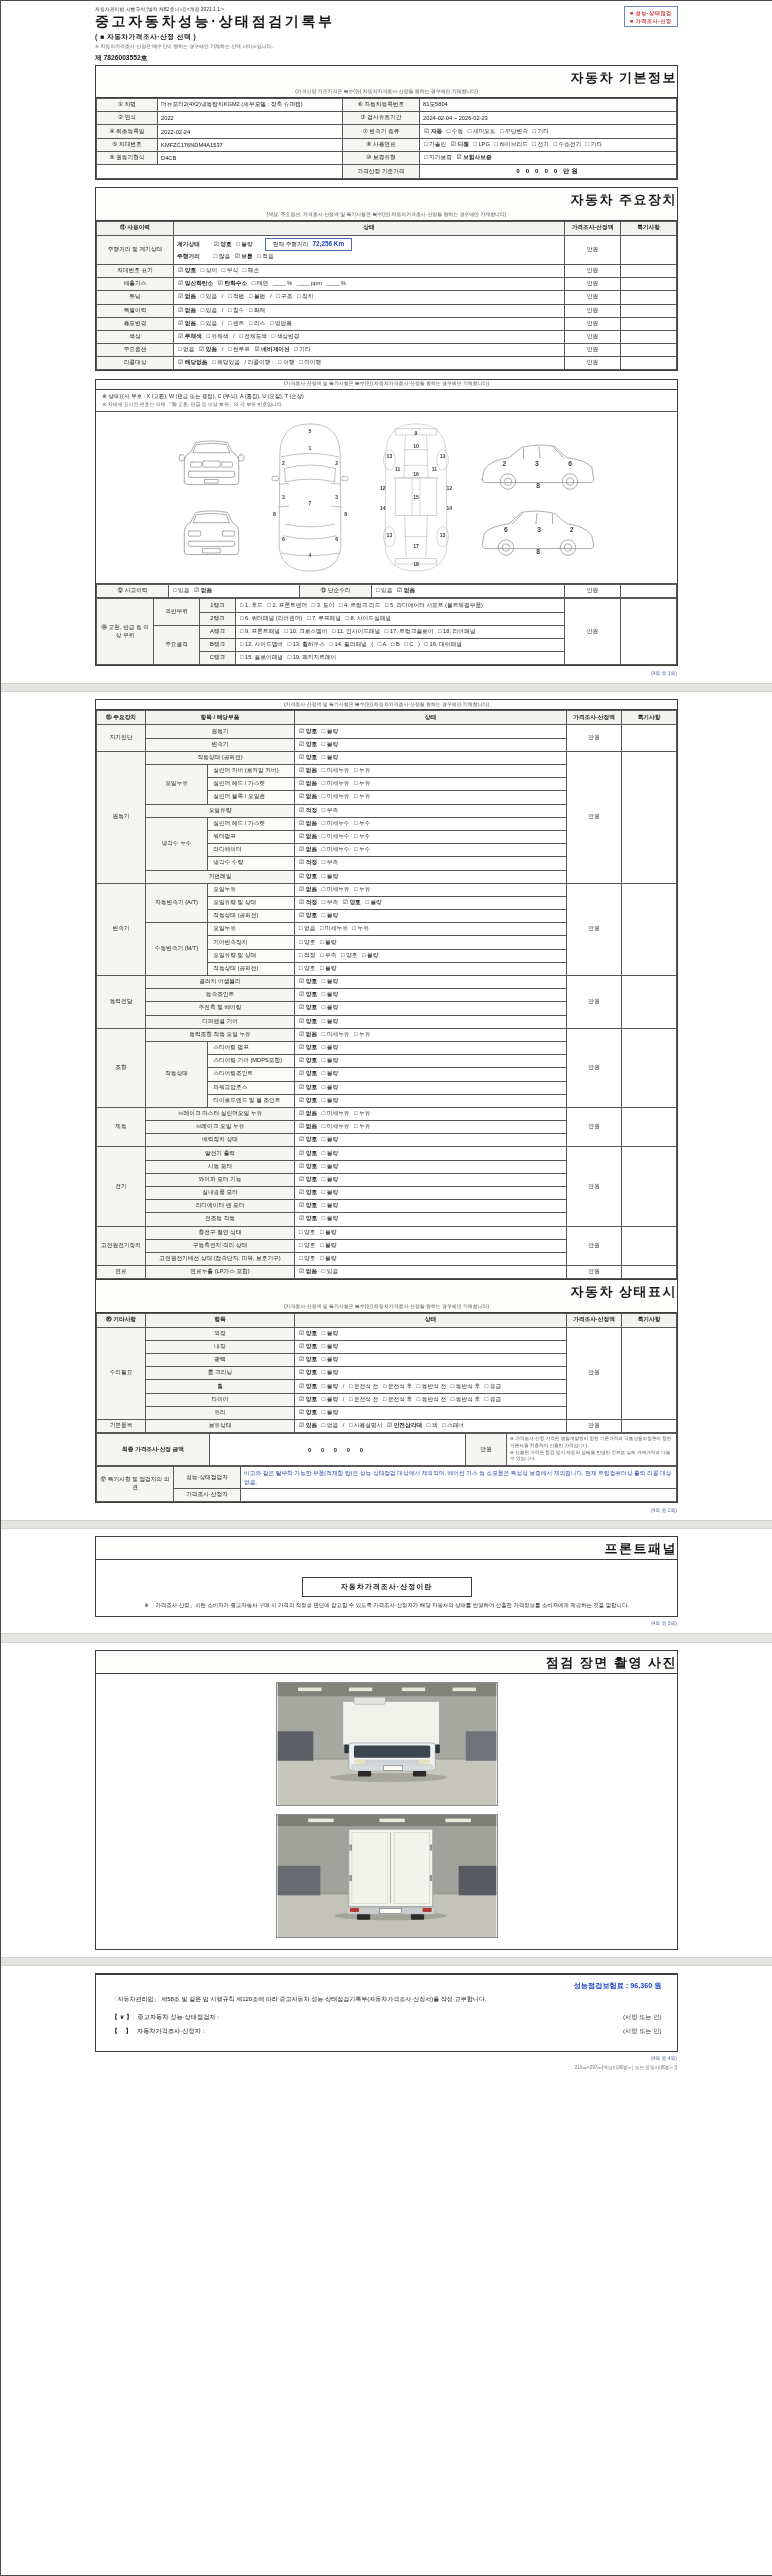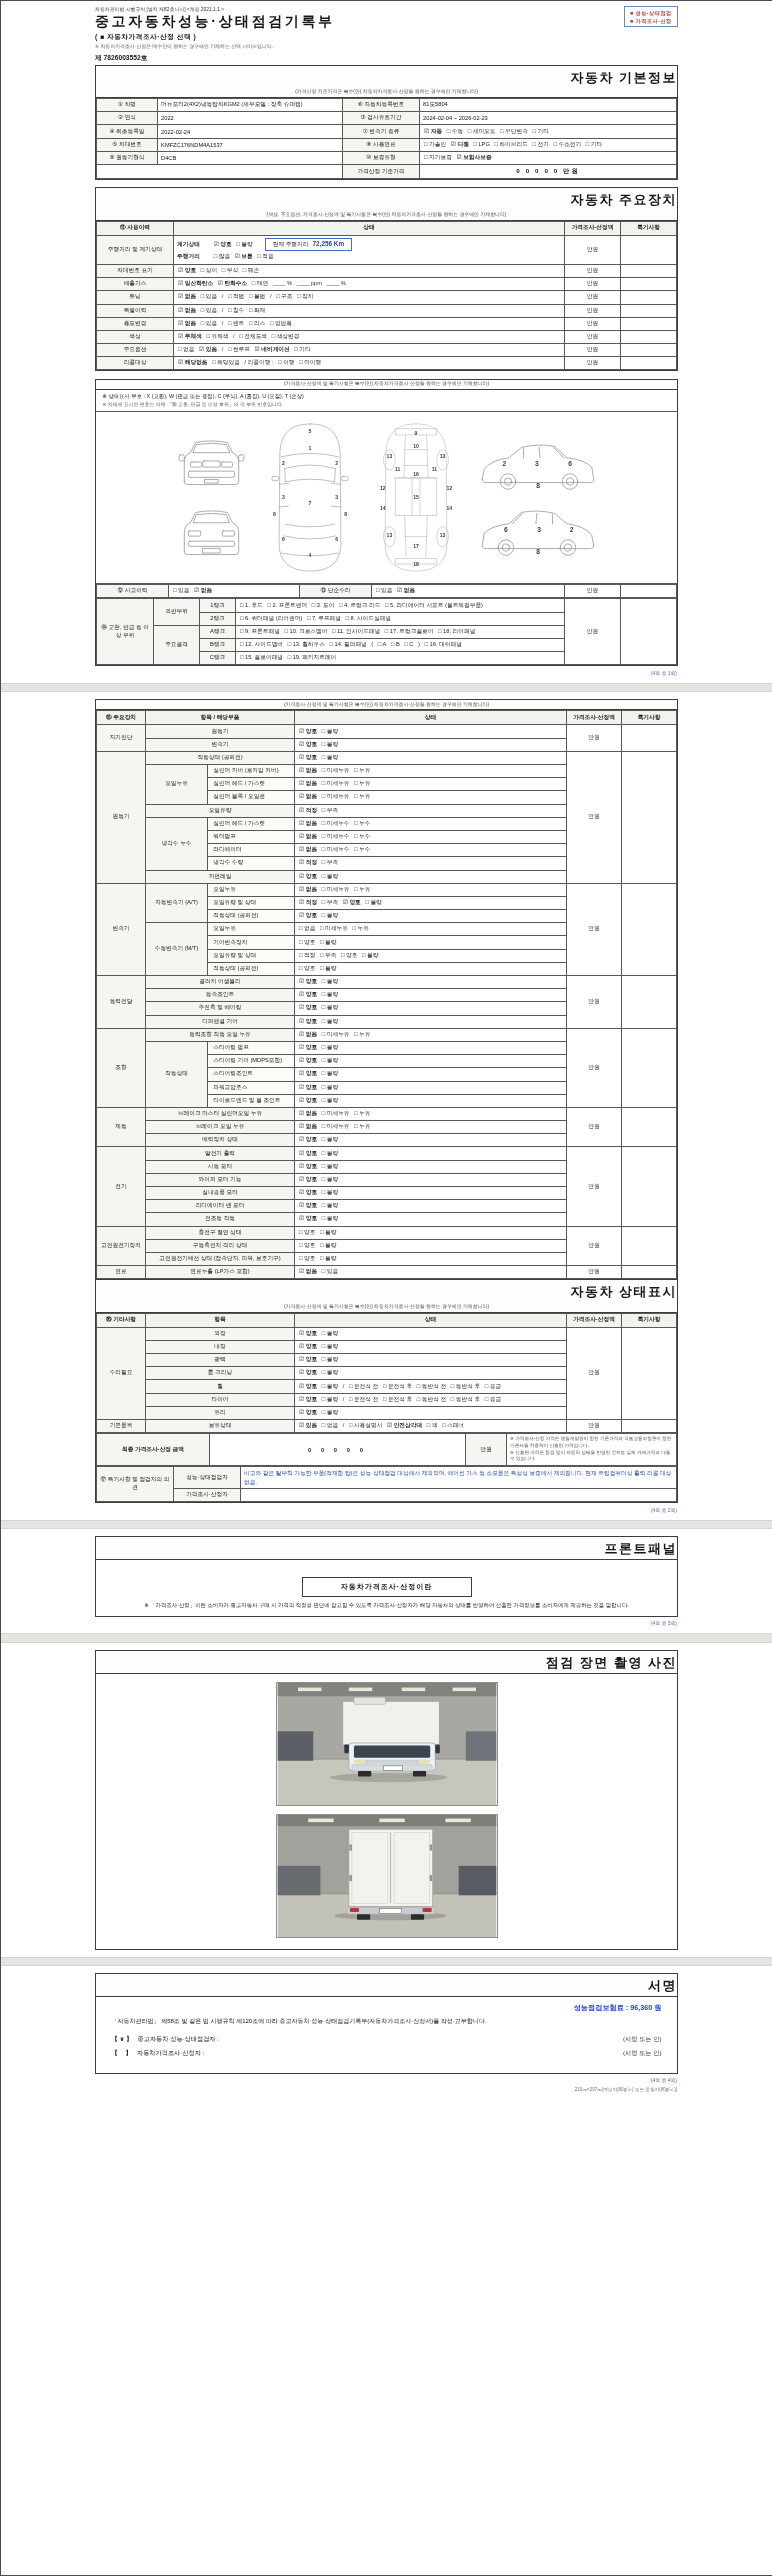--- a/index.html
+++ b/index.html
@@ -989,21 +989,20 @@
         </svg>
 
       </div>
     </div>
   </div>
 
   <div class="gap"></div>
 
   <div class="inner">
     <div class="sec">
-      <div class="secbar">서명</div>
       <div class="sign-body">
         <div class="fee">
           <span>성능점검보험료 :</span>
           <span>96,360 원</span>
         </div>
         <p class="law">「자동차관리법」 제58조 및 같은 법 시행규칙 제120조에 따라 중고자동차 성능·상태점검기록부(자동차가격조사·산정서)를 작성·교부합니다.</p>
         <div class="signrow">
           <span class="mark">【 ∨ 】</span>
           <span>중고자동차 성능·상태점검자 :</span>
           <span class="seal">(서명 또는 인)</span>

